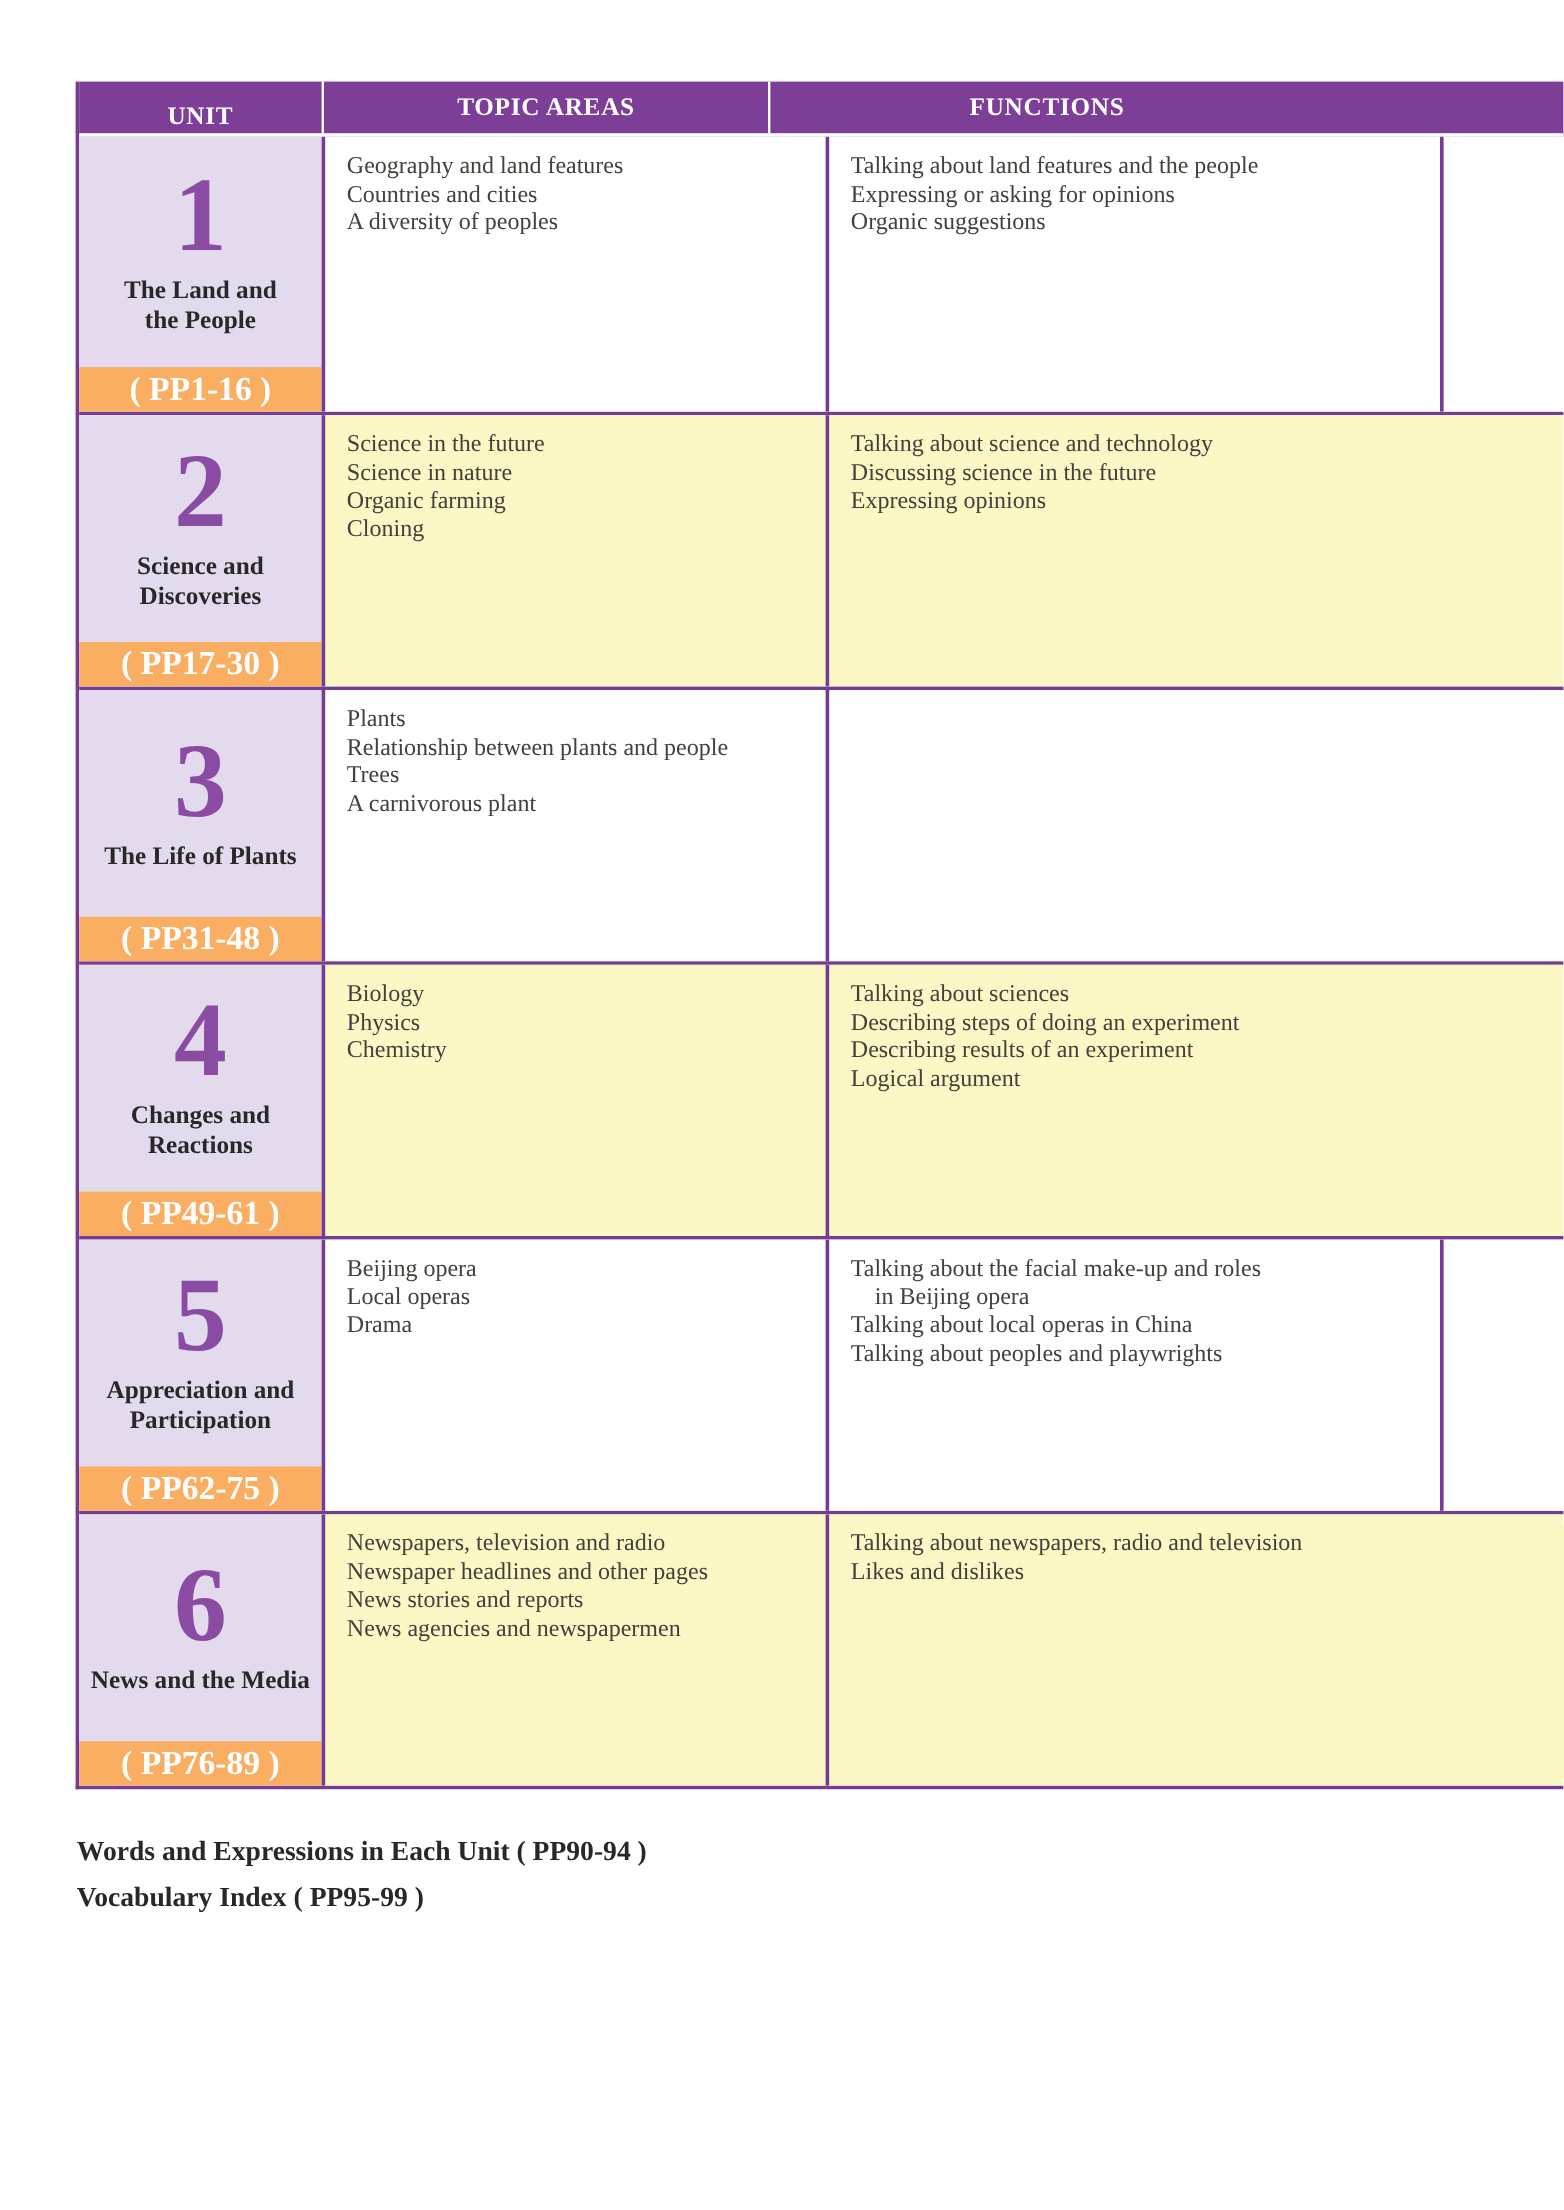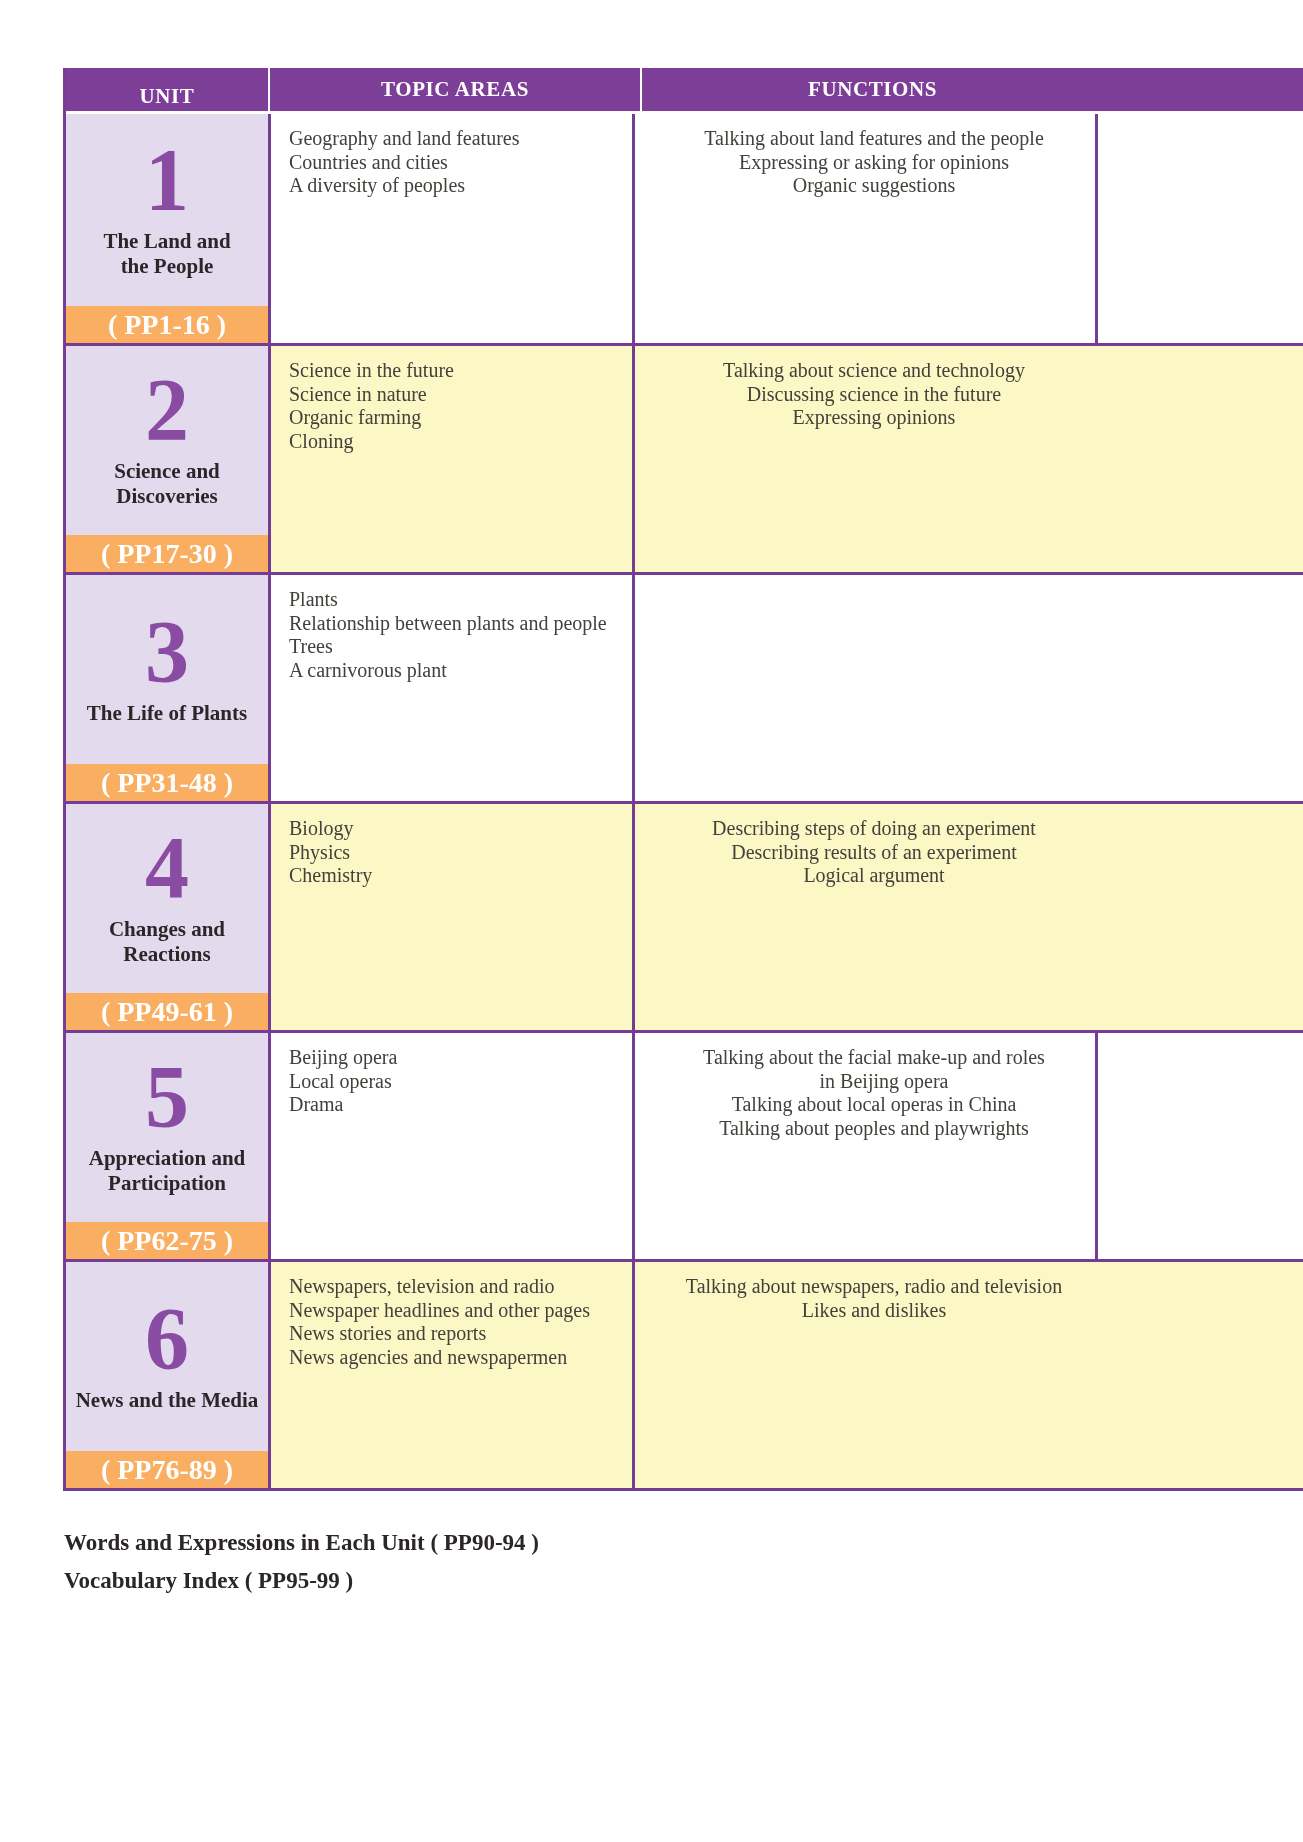--- a/index.html
+++ b/index.html
@@ -64,22 +64,22 @@
     text-align: center; white-space: pre; line-height: 1.18;
     padding-bottom: 6px;
   }
   .unit-pages {
     height: 37px; background: var(--orange);
     color: #ffffff; font-weight: bold; font-size: 28px;
     display: flex; align-items: center; justify-content: center;
     white-space: pre; flex: none;
   }
 
-  .topic-cell { width: 364px; border-left: 3px solid var(--border_purple); }
-  .func-cell  { width: 463px; border-left: 3px solid var(--border_purple); text-align: center; }
+  .topic-cell { width: 420px; border-left: 3px solid var(--border_purple); }
+  .func-cell  { width: 512px; border-left: 3px solid var(--border_purple); }
   .topic-cell, .func-cell { padding: 13px 0 0 18px; }
   .line {
     font-size: 20px; line-height: 23.5px;
     color: var(--body_text); white-space: pre;
   }
 
   .bleed { flex: 1; }
   .row--white .topic-cell, .row--white .func-cell { background: #ffffff; }
   .row--white .bleed { background: #ffffff; border-left: 3px solid var(--border_purple); }
   .row--yellow .topic-cell, .row--yellow .func-cell { background: var(--yellow); }
@@ -176,20 +176,21 @@
 Reactions</div>
         </div>
         <div class="unit-pages">( PP49-61 )</div>
       </div>
       <div class="topic-cell">
           <div class="line">Biology</div>
           <div class="line">Physics</div>
           <div class="line">Chemistry</div>
         </div>
       <div class="func-cell">
+          <div class="line">Talking about sciences</div>
           <div class="line">Describing steps of doing an experiment</div>
           <div class="line">Describing results of an experiment</div>
           <div class="line">Logical argument</div>
         </div>
       <div class="bleed"></div>
     </div>
 
     <div class="row row--white">
       <div class="unit-cell">
         <div class="unit-top">

